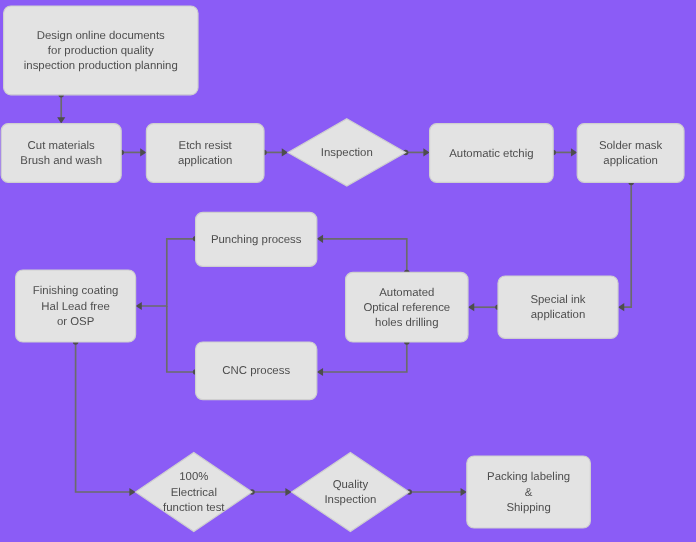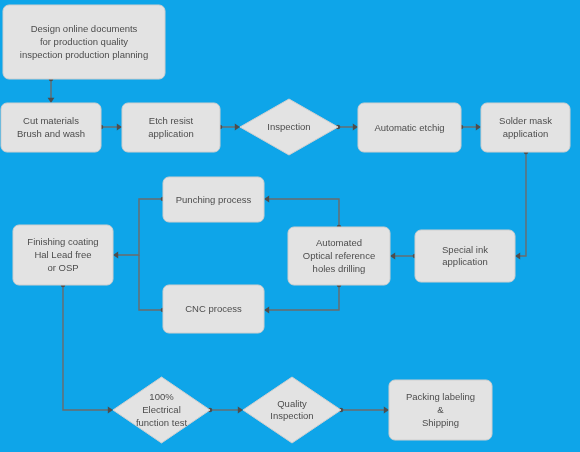--- a/index.html
+++ b/index.html
@@ -47,21 +47,21 @@
   .edge-dot {
     fill: #4d4d4d;
   }
   .edge-head {
     fill: #4d4d4d;
   }
 </style>
 </head>
 <body>
 
-<div id="flowchart-root" style="background: #0ea5e9;">
+<div id="flowchart-root" style="background: #8b5cf6;">
   <svg id="diagram" viewBox="0 0 580 452" xmlns="http://www.w3.org/2000/svg">
     <g id="edges-layer">
         <g>
           <path d="M 51,79 L 51,101" class="edge-line" stroke="#6b6b6b"></path>
           <circle cx="51" cy="79" r="2.3" class="edge-dot" fill="#4d4d4d"></circle>
           <polygon points="51,103 47.6,97.8 54.4,97.8" class="edge-head" fill="#4d4d4d"></polygon>
         </g>
         <g>
           <path d="M 101,127 L 120,127" class="edge-line" stroke="#6b6b6b"></path>
           <circle cx="101" cy="127" r="2.3" class="edge-dot" fill="#4d4d4d"></circle>

